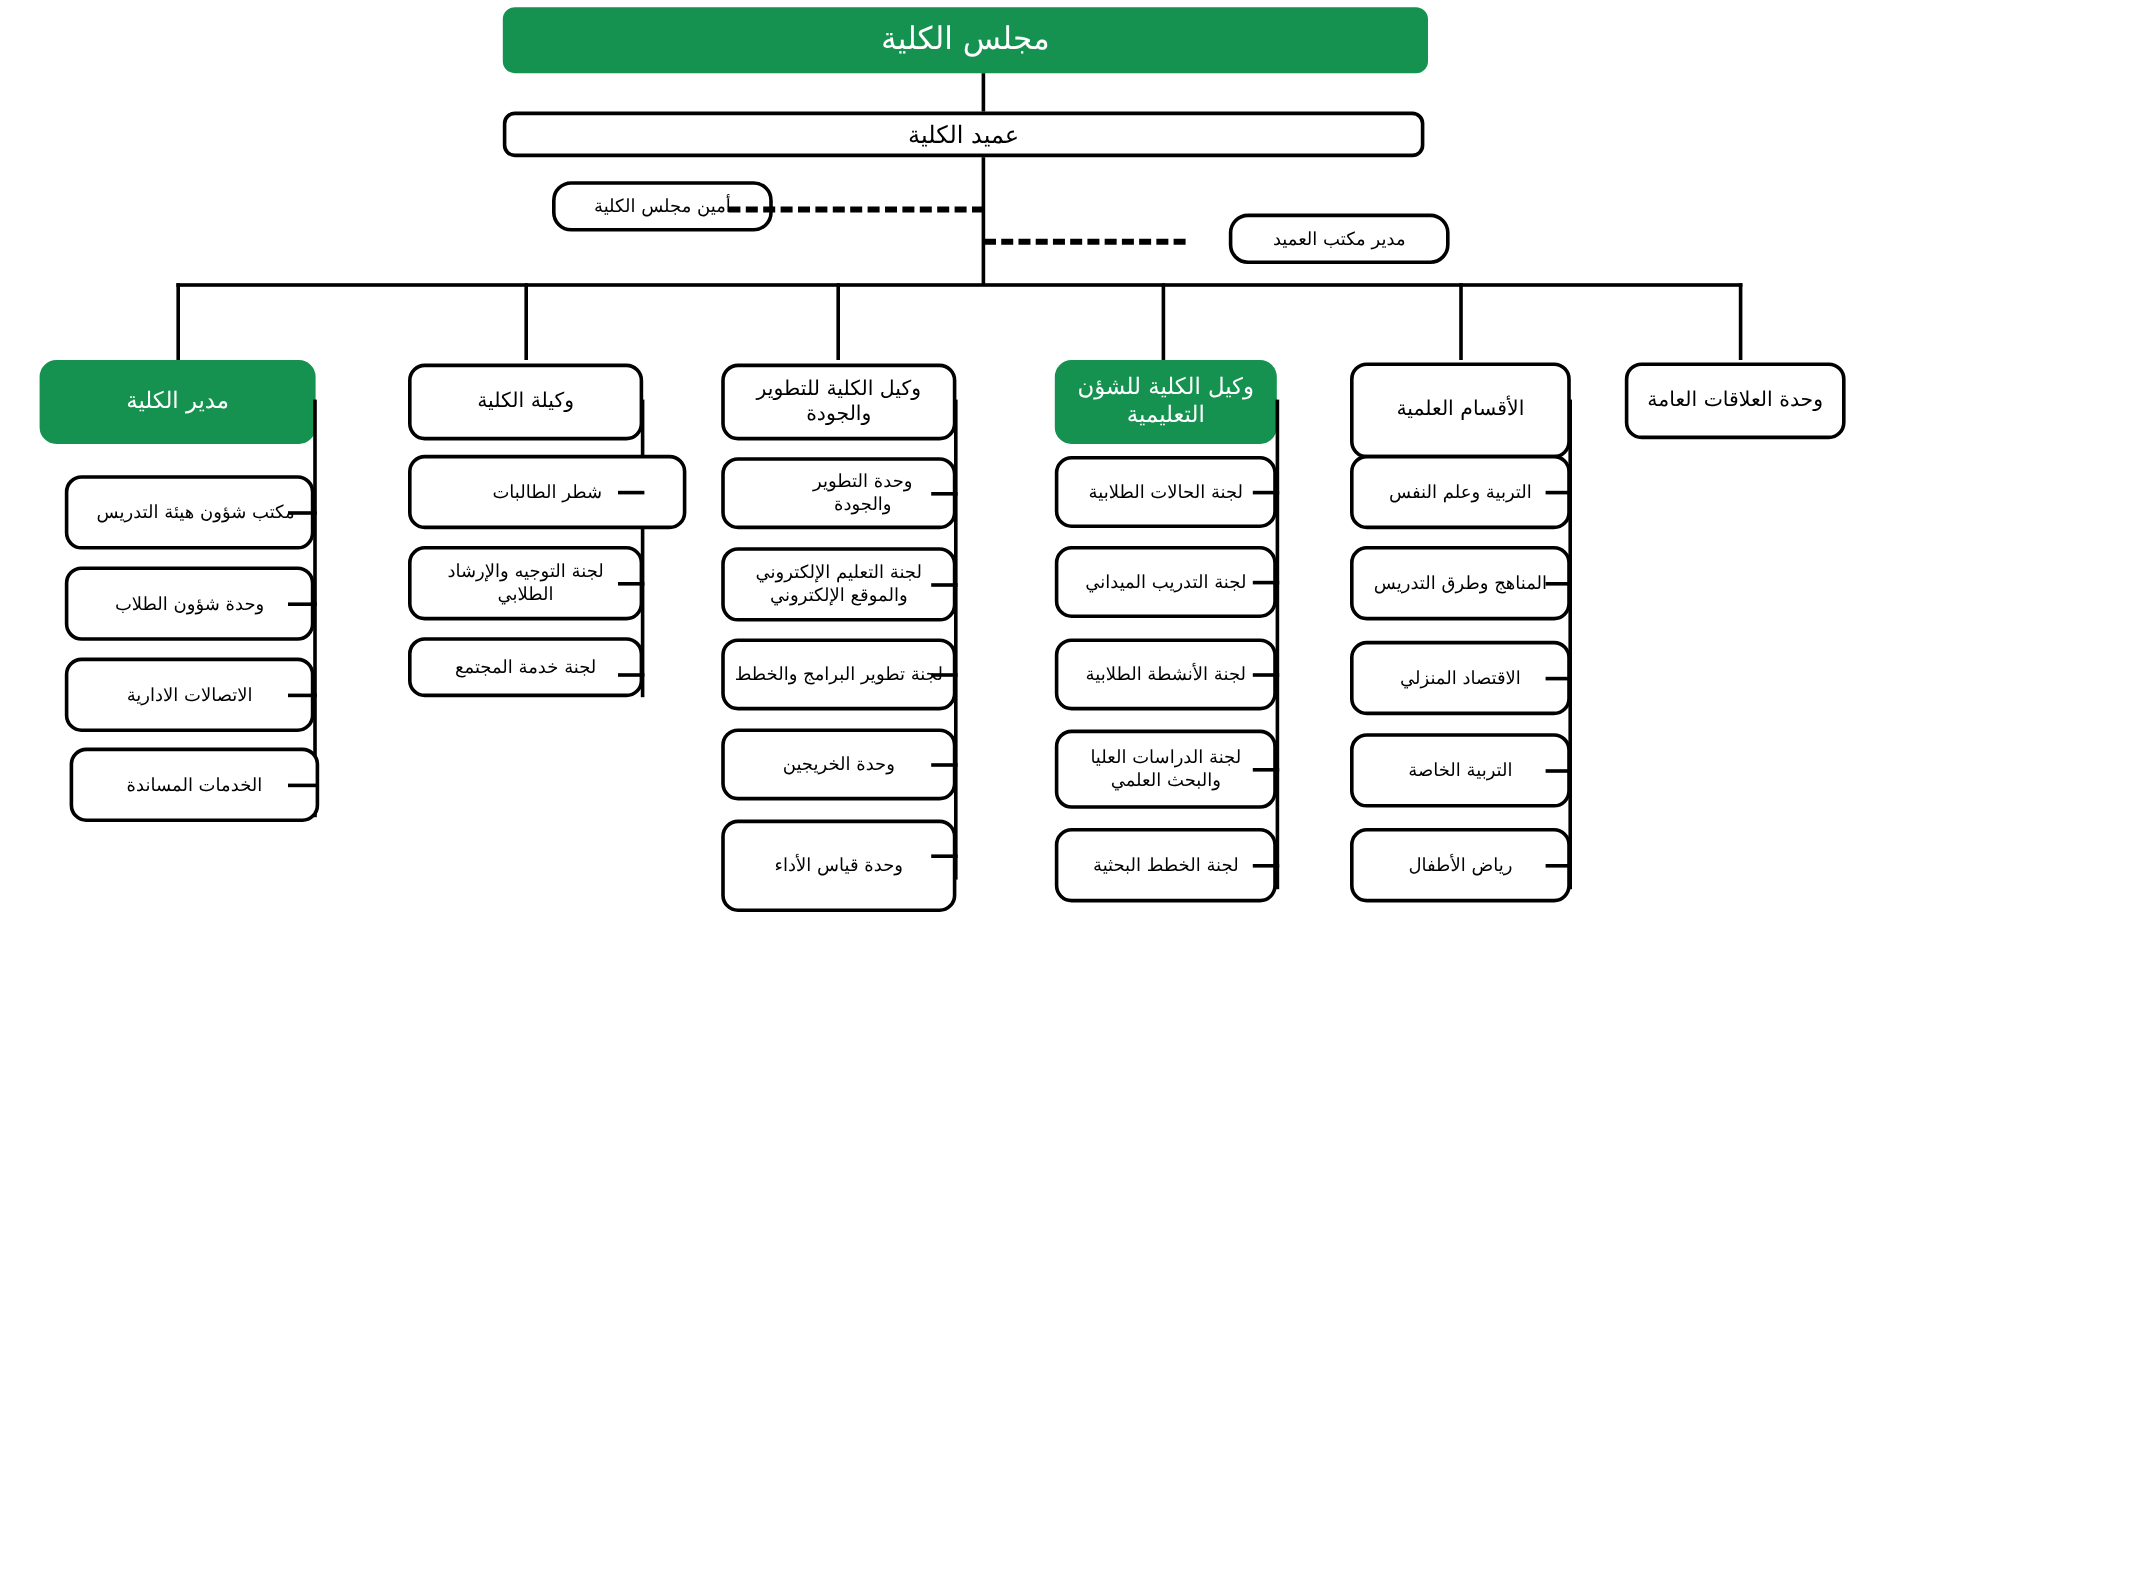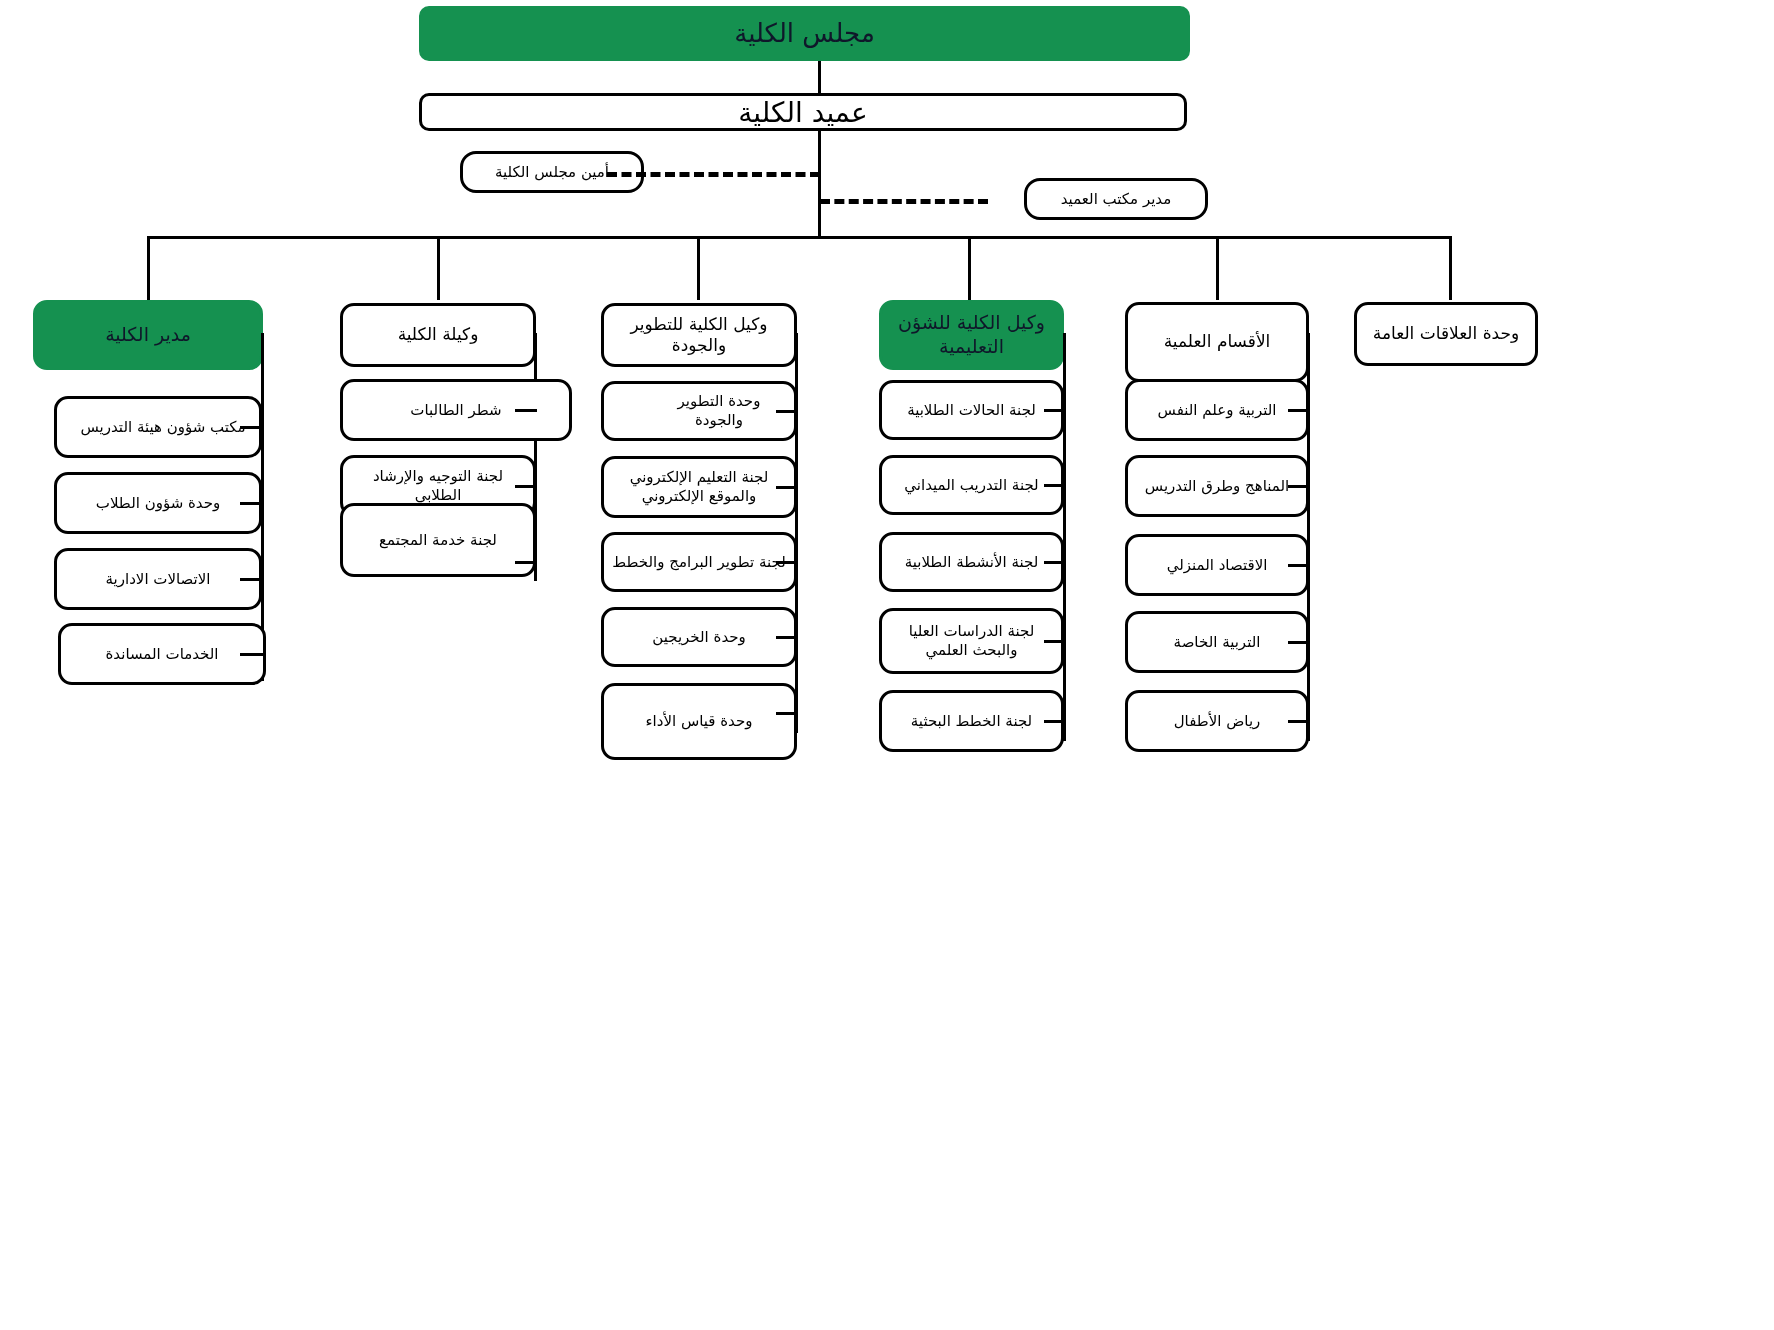--- a/index.html
+++ b/index.html
@@ -24,30 +24,30 @@
     border-radius:14px;
     background:#ffffff;
     color:#000000;
     line-height:1.25;
     padding:2px 8px;
     direction:rtl;
   }
   .node.green{
     background:#159150;
     border-color:#159150;
-    color:#0f172a;
+    color:#ffffff;
   }
   .node.root{
     border-radius:10px;
     font-size:26px;
   }
   .node.dean{
     border-radius:10px;
     border-width:3px;
-    font-size:28px;
+    font-size:20px;
   }
   .node.aide{
     font-size:15px;
     border-width:3px;
     border-radius:16px;
     margin-left:37px;
   }
   .node.head{
     font-size:17px;
   }
@@ -116,21 +116,21 @@
   <div class="node head" style="left:340px;top:303px;width:196px;height:64px;">وكيلة الكلية</div>
 
   <div class="ln v" style="left:534px;top:333px;width:3px;height:248px;"></div>
 
   <div class="node child" style="left:340px;top:379px;width:232px;height:62px;">شطر الطالبات</div>
   <div class="ln h" style="left:515px;top:409px;width:22px;height:3px;"></div>
 
   <div class="node child" style="left:340px;top:455px;width:196px;height:62px;">لجنة التوجيه والإرشاد الطلابي</div>
   <div class="ln h" style="left:515px;top:485px;width:22px;height:3px;"></div>
 
-  <div class="node child" style="left:340px;top:503px;width:196px;height:74px;">لجنة خدمة المجتمع</div>
+  <div class="node child" style="left:340px;top:531px;width:196px;height:50px;">لجنة خدمة المجتمع</div>
   <div class="ln h" style="left:515px;top:561px;width:22px;height:3px;"></div>
 
   <div class="node head" style="left:601px;top:303px;width:196px;height:64px;">وكيل الكلية للتطوير والجودة</div>
 
   <div class="ln v" style="left:795px;top:333px;width:3px;height:400px;"></div>
 
   <div class="node child" style="left:601px;top:381px;width:196px;height:60px;padding-left:48px;">وحدة التطوير والجودة</div>
   <div class="ln h" style="left:776px;top:410px;width:22px;height:3px;"></div>
 
   <div class="node child" style="left:601px;top:456px;width:196px;height:62px;">لجنة التعليم الإلكتروني والموقع الإلكتروني</div>

